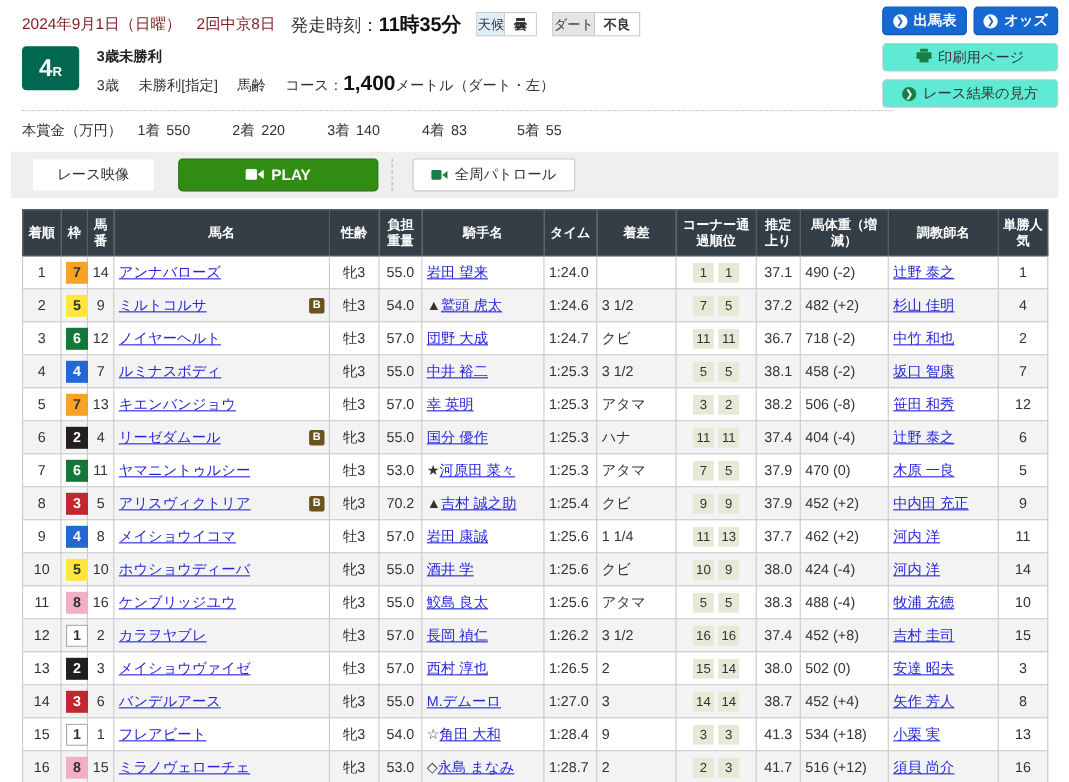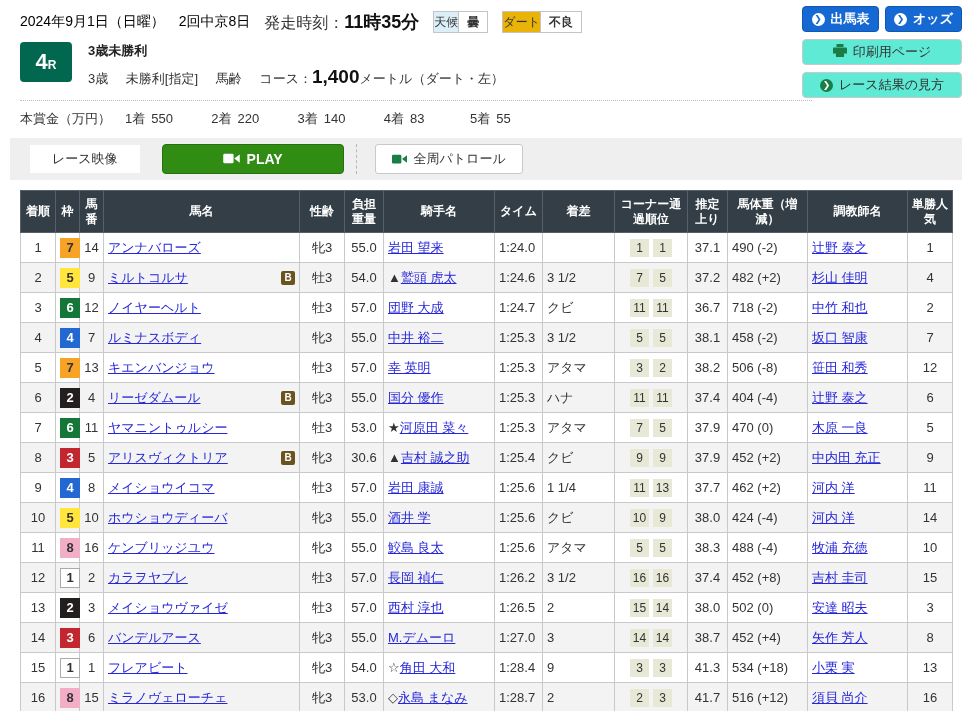--- a/index.html
+++ b/index.html
@@ -6,28 +6,28 @@
   html,body { background:#fff; }
   body {
     width: 972px; height: 711px;
     font-family: "Liberation Sans", "DejaVu Sans", sans-serif;
     color:#333; font-size:13px; position:relative; overflow:hidden;
   }
   .page { padding: 8px 20px 0 20px; position:relative; }
 
   
   .topline { display:flex; align-items:center; gap:14px; margin-top:2px; }
-  .topline .date, .topline .meeting { font-size:14px; color:#000000; }
+  .topline .date, .topline .meeting { font-size:14px; color:#7f1d1d; }
   .topline .start-label { font-size:16px; }
   .topline .start-time { font-size:18px; font-weight:bold; color:#111; }
   .badge-pair { display:flex; border:1px solid #c4c4c4; font-size:12px; height:22px; line-height:20px; }
   .badge-pair .k { padding:0 0; border-right:1px solid #c4c4c4; }
   .badge-pair .v { padding:0 8px; background:#fff; font-weight:bold; }
   .k.weather { background:#dceef7; }
-  .k.track   { background:#eab308;text-align:right; }
+  .k.track   { background:#e5e5e5;text-align:right; }
 
   
   .right-btns { position:absolute; top:6px; right:10px; width:160px; display:flex; flex-direction:column; gap:7px; }
   .blue-row { display:flex; gap:6px; }
   .btn { cursor:pointer; border-radius:4px; display:flex; align-items:center; justify-content:center; gap:6px; height:26px; font-size:13px; }
   .btn-blue { flex:1; background:#1668d3; border:1px solid #0f56b5; color:#fff; font-weight:bold; }
   .btn-white { background:#5eead4; border:1px solid #c9c9c9; color:#333; }
   .circ { width:13px; height:13px; border-radius:50%; background:#fff; color:#1668d3; font-size:9px; line-height:13px; text-align:center; font-weight:bold; display:inline-block; }
   .circ.green { background:#1b7d46; color:#fff; }
 
@@ -367,21 +367,21 @@
   </tr>
         <tr class="alt">
     <td class="ct">8</td>
     <td class="ct"><span class="bracket" style="background: rgb(194, 38, 46); color: rgb(255, 255, 255);">3</span></td>
     <td class="ct">5</td>
     <td class="c-horse">
       <a class="link">アリスヴィクトリア</a>
       <span class="b-badge">B</span>
     </td>
     <td class="ct">牝3</td>
-    <td class="ct">30.6</td>
+    <td class="ct">70.2</td>
     <td class="c-jockey"><span class="prefix">▲</span><a class="link">吉村 誠之助</a></td>
     <td class="c-time">1:25.4</td>
     <td class="c-margin">クビ</td>
     <td class="c-corners">
       <span class="corner-box">9</span><span class="corner-box">9</span>
     </td>
     <td class="c-last3f">37.9</td>
     <td class="c-hweight"><span>452</span> <span>(+2)</span></td>
     <td class="c-trainer"><a class="link">中内田 充正</a></td>
     <td class="ct">9</td>

